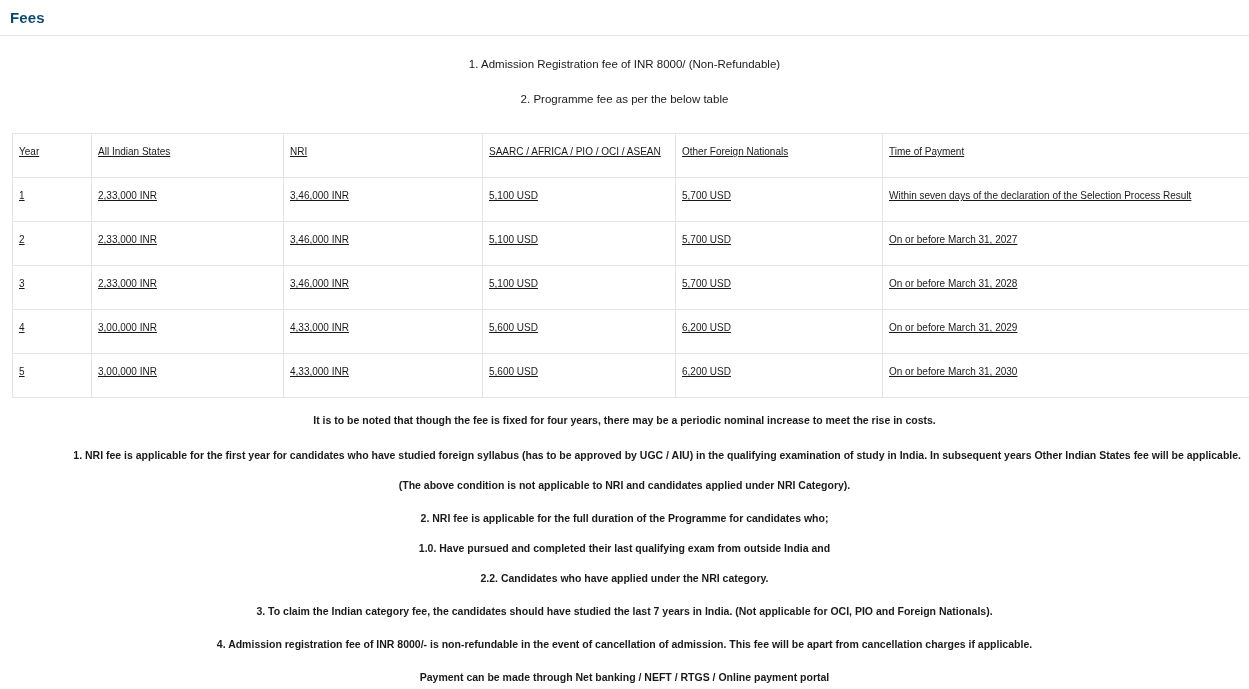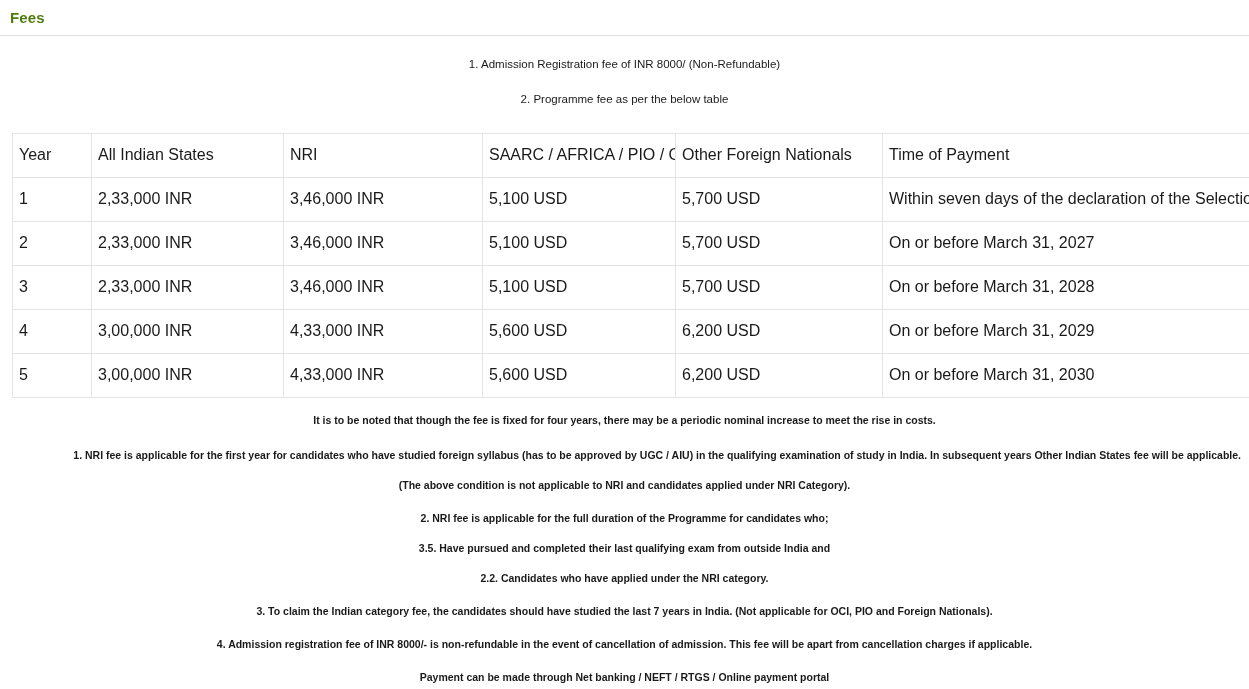--- a/index.html
+++ b/index.html
@@ -21,21 +21,21 @@
     height: 36px;
     box-sizing: border-box;
     border-bottom: 1px solid #e2e2e2;
     display: flex;
     align-items: center;
     padding-left: 10px;
   }
   .page-title {
     font-size: 15px;
     font-weight: bold;
-    color: #4d7c0f;
+    color: #0c4a6e;
     letter-spacing: .1px;
   }
 
   
   .intro {
     padding-top: 16px;
   }
   .intro-line {
     text-align: center;
     font-size: 11.5px;
@@ -47,22 +47,23 @@
 
   
   .table-wrap {
     margin-top: 22px;
     padding-left: 12px;
   }
   table.fees {
     border-collapse: collapse;
     width: 1237px;
     table-layout: fixed;
-    font-size: 16px;
+    font-size: 10px;
     color: #1a1a1a;
+    text-decoration: underline;
   }
   table.fees th,
   table.fees td {
     border: 1px solid #e4e4e4;
     border-right-color: #e4e4e4;
     text-align: left;
     vertical-align: top;
     padding: 12px 6px 0 6px;
     height: 32px;
     font-weight: normal;
@@ -172,18 +173,18 @@
       </tr>
     </tbody>
   </table>
 </div>
 
 <div class="notes">
   <div class="note">It is to be noted that though the fee is fixed for four years, there may be a periodic nominal increase to meet the rise in costs.</div>
   <div class="note gap-lg">1. NRI fee is applicable for the first year for candidates who have studied foreign syllabus (has to be approved by UGC / AIU) in the qualifying examination of study in India. In subsequent years Other Indian States fee will be applicable.</div>
   <div class="note tight">(The above condition is not applicable to NRI and candidates applied under NRI Category).</div>
   <div class="note gap-md">2. NRI fee is applicable for the full duration of the Programme for candidates who;</div>
-  <div class="note tight">3.5. Have pursued and completed their last qualifying exam from outside India and</div>
+  <div class="note tight">1.0. Have pursued and completed their last qualifying exam from outside India and</div>
   <div class="note tight">2.2. Candidates who have applied under the NRI category.</div>
   <div class="note gap-md">3. To claim the Indian category fee, the candidates should have studied the last 7 years in India. (Not applicable for OCI, PIO and Foreign Nationals).</div>
   <div class="note gap-md">4. Admission registration fee of INR 8000/- is non-refundable in the event of cancellation of admission. This fee will be apart from cancellation charges if applicable.</div>
   <div class="note gap-md">Payment can be made through Net banking / NEFT / RTGS / Online payment portal</div>
 </div>
 
 </body></html>

